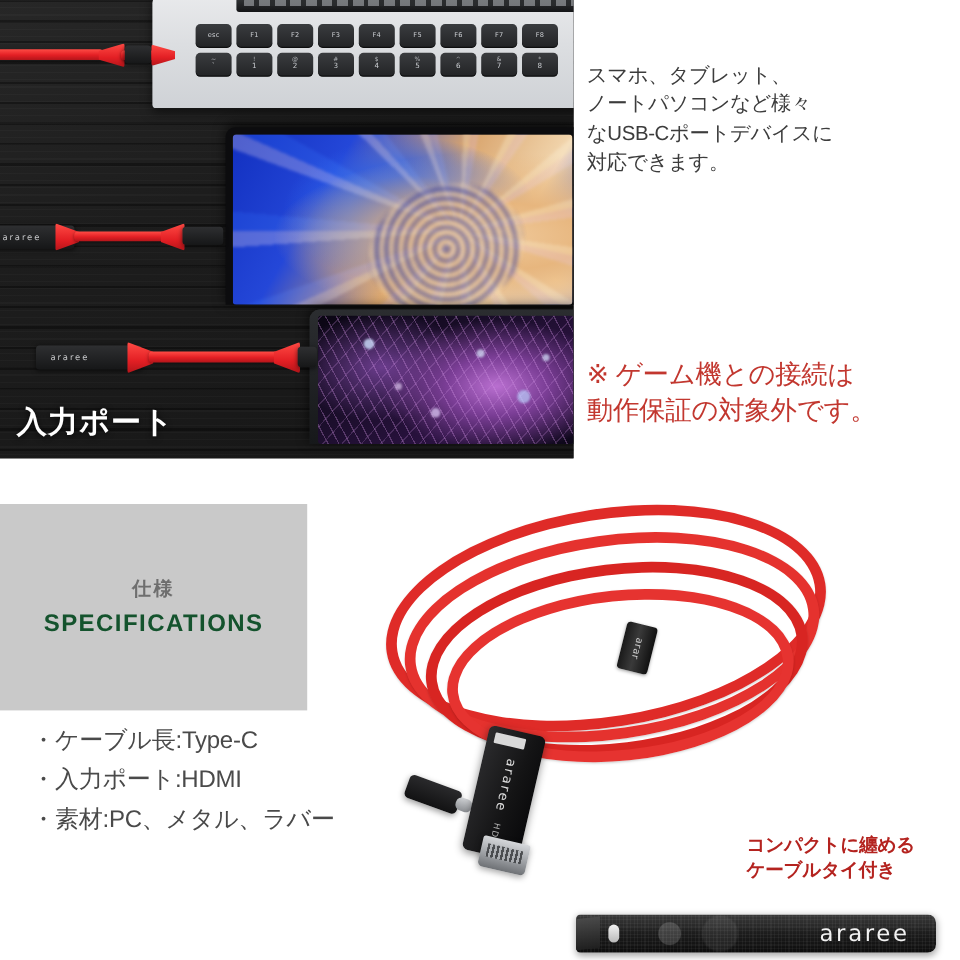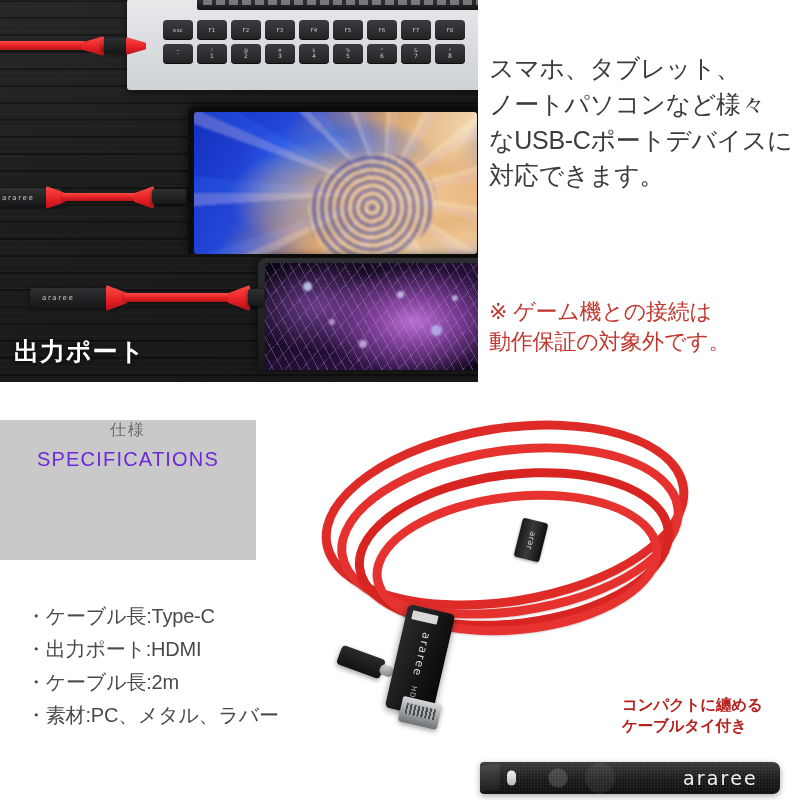--- a/index.html
+++ b/index.html
@@ -231,21 +231,21 @@
     letter-spacing: -0.1px;
     white-space: nowrap;
     opacity: .93;
   }
 
   
   .headline {
     position: absolute;
     left: 489px; top: 51px;
     width: 305px;
-    font-size: 25px;
+    font-size: 17px;
     line-height: 1.43;
     color: #3c3c3c;
     letter-spacing: -0.3px;
   }
   .warning {
     position: absolute;
     left: 489px; top: 297px;
     width: 305px;
     font-size: 22px;
     line-height: 1.38;
@@ -257,32 +257,34 @@
   .bottom-section {
     position: absolute;
     left: 0; top: 390px;
     width: 800px; height: 410px;
     background: #fff;
   }
 
   .spec-box {
     position: absolute;
     left: 0; top: 30px;
-    width: 256px; height: 140px;
+    width: 256px; height: 172px;
     background: #c9c9c9;
     display: flex;
     flex-direction: column;
     align-items: center;
+    justify-content: center;
     gap: 7px;
+    font-weight: bold;
   }
   .spec-box .jp {
     font-size: 16px; color: #6e6e6e; letter-spacing: 2px;
   }
   .spec-box .en {
-    font-size: 20px; color: #6d28d9; letter-spacing: 1.2px;
+    font-size: 20px; color: #14532d; letter-spacing: 1.2px;
   }
 
   .spec-list {
     position: absolute;
     left: 26px; top: 213px;
     display: flex; flex-direction: column;
     gap: 6px;
   }
   .spec-item {
     font-size: 20px;
@@ -538,38 +540,37 @@
       </div>
 
       <div class="connector-body" style="left:30px; top:288px; width:76px; height:20px; padding-left:12px;">
         <span class="brand-mini">araree</span>
       </div>
       <div class="red-funnel" style="left:106px; top:285px; width:22px; height:26px;"></div>
       <div class="cable-seg" style="left:124px; top:293px; width:108px; height:9px;"></div>
       <div class="red-funnel" style="left:228px; top:285px; width:22px; height:26px; transform:scaleX(-1);"></div>
       <div class="connector-body" style="left:248px; top:289px; width:16px; height:17px;"></div>
 
-      <div class="photo-caption">出力ポート</div>
+      <div class="photo-caption">入力ポート</div>
     </div>
 
     <div class="headline">スマホ、タブレット、<br>ノートパソコンなど様々<br>なUSB-Cポートデバイスに<br>対応できます。</div>
     <div class="warning">※ ゲーム機との接続は<br>動作保証の対象外です。</div>
   </div>
 
   <div class="bottom-section">
 
     <div class="spec-box">
       <div class="jp">仕様</div>
       <div class="en">SPECIFICATIONS</div>
     </div>
 
     <div class="spec-list">
       <div class="spec-item">・ケーブル長:Type-C</div>
-      <div class="spec-item">・出力ポート:HDMI</div>
-      <div class="spec-item">・ケーブル長:2m</div>
+      <div class="spec-item">・入力ポート:HDMI</div>
       <div class="spec-item">・素材:PC、メタル、ラバー</div>
     </div>
 
     <div class="cable-photo">
       <div class="coil c1"></div>
       <div class="coil c2"></div>
       <div class="coil c3"></div>
       <div class="coil c4"></div>
 
       <div class="tie-band">

